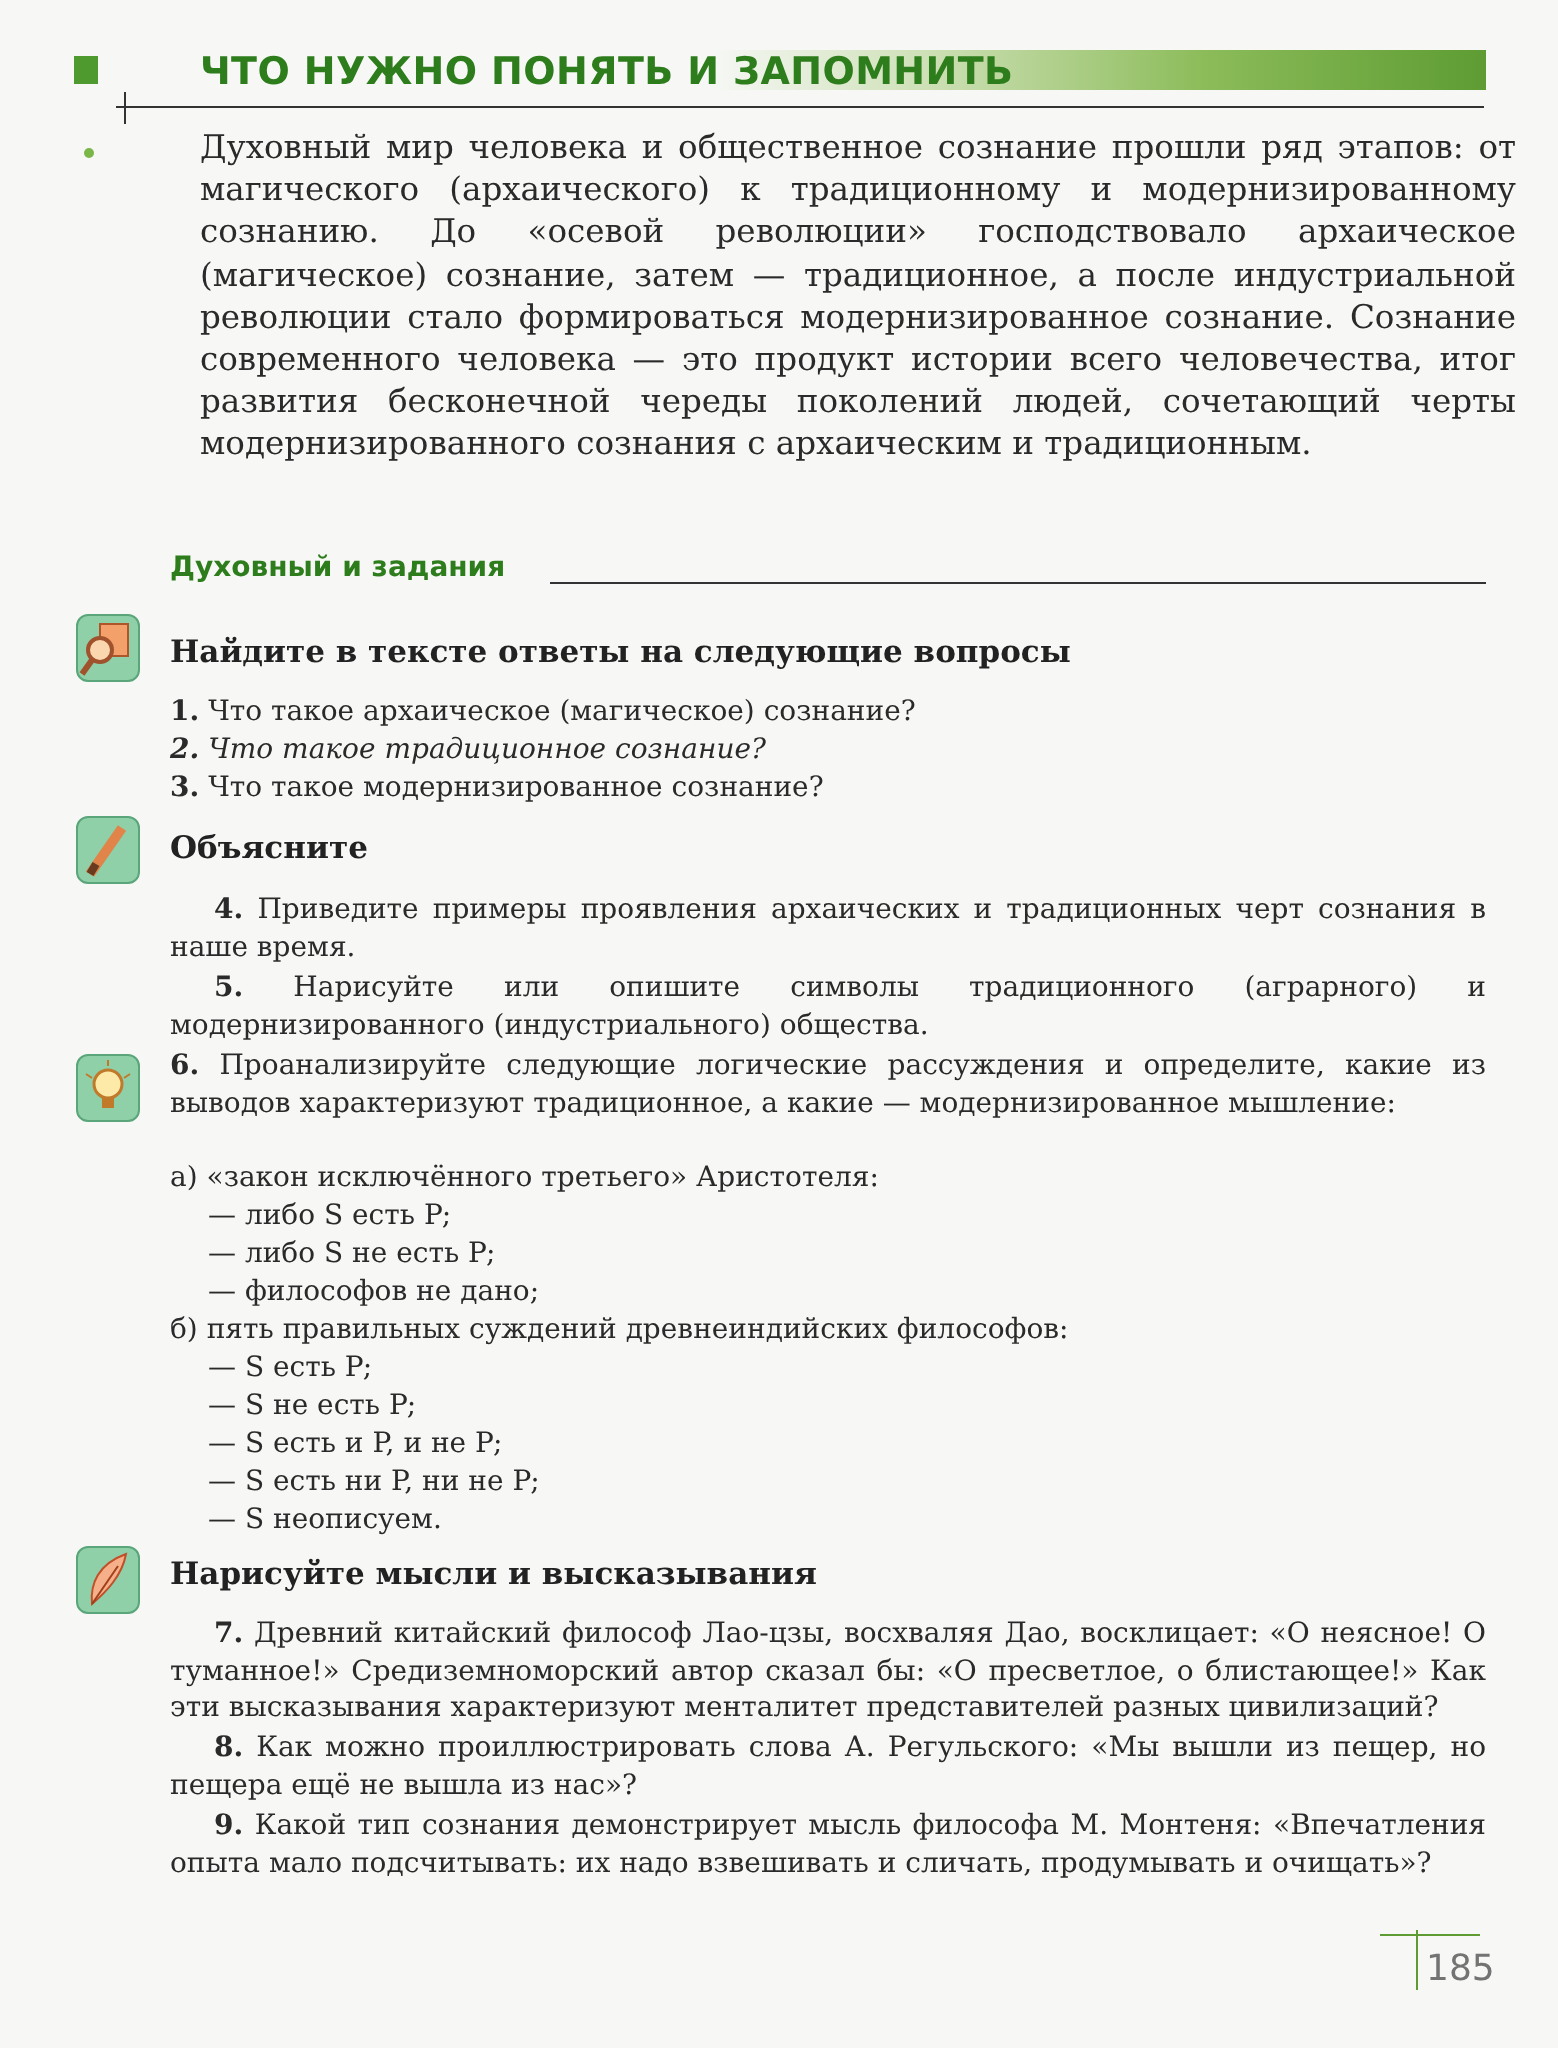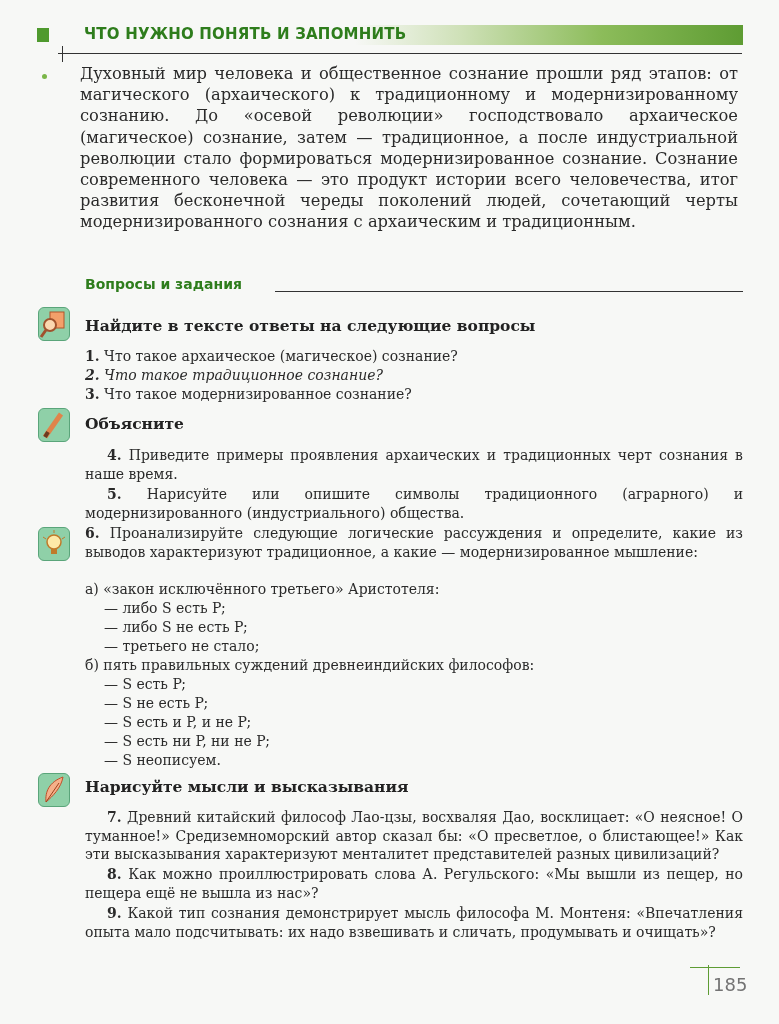--- a/index.html
+++ b/index.html
@@ -1,26 +1,26 @@
 <!DOCTYPE html>
 <html><head>
 <meta charset="utf-8">
 <style>
   html, body { margin:0; padding:0; }
   body { width:779px; height:1024px; background:#f7f8f6; position:relative; overflow:hidden;
          font-family:"DejaVu Serif","Liberation Serif",serif; color:#2a2a2a; }
   .banner { position:absolute; left:37px; top:25px; width:706px; height:20px;
             background:linear-gradient(90deg,#f7f8f6 0%,#f7f8f6 45%,#cfe1b8 60%,#8cbc5a 80%,#5e9c33 100%); }
   .banner-sq { position:absolute; left:37px; top:28px; width:12px; height:14px; background:#4f9a2e; }
-  .banner-title { position:absolute; left:84px; top:25px; font-family:"DejaVu Sans","Liberation Sans",sans-serif;
-                  font-weight:bold; font-size:15px; color:#2e7d1c; letter-spacing:0.2px; }
+  .banner-title { position:absolute; left:100px; top:25px; font-family:"DejaVu Sans","Liberation Sans",sans-serif;
+                  font-weight:bold; font-size:19px; color:#2e7d1c; letter-spacing:0.2px; }
   .rule-top { position:absolute; left:58px; top:53px; width:684px; height:1px; background:#333; }
   .tick-v { position:absolute; left:62px; top:46px; width:1px; height:16px; background:#333; }
   .bullet { position:absolute; left:42px; top:74px; width:5px; height:5px; border-radius:50%; background:#7ab648; }
-  .intro { position:absolute; left:80px; top:63px; width:658px; font-size:16.3px; line-height:21.2px; text-align:justify; }
+  .intro { position:absolute; left:100px; top:63px; width:658px; font-size:16.3px; line-height:21.2px; text-align:justify; }
   .sec-head { position:absolute; left:85px; top:276px; font-family:"DejaVu Sans","Liberation Sans",sans-serif;
               font-weight:bold; font-size:14px; color:#2e7d1c; }
   .sec-rule { position:absolute; left:275px; top:291px; width:468px; height:1px; background:#333; }
   .icon { position:absolute; width:30px; height:32px; border-radius:6px; background:#8fd0a8; border:1px solid #5aa57a; }
   .icon svg { position:absolute; left:0; top:0; }
   .sub { position:absolute; left:85px; font-weight:bold; font-size:15.5px; color:#222; }
   .q { position:absolute; left:85px; width:658px; font-size:14px; line-height:18.5px; text-align:justify; }
   .q .num { font-weight:bold; }
   .pnum-line-v { position:absolute; left:708px; top:965px; width:1px; height:30px; background:#5e9c33; }
   .pnum-line-h { position:absolute; left:690px; top:967px; width:50px; height:1px; background:#5e9c33; }
@@ -30,21 +30,21 @@
 <body>
 
 <div class="banner"></div>
 <div class="banner-sq"></div>
 <div class="banner-title">ЧТО НУЖНО ПОНЯТЬ И ЗАПОМНИТЬ</div>
 <div class="rule-top"></div>
 <div class="tick-v"></div>
 <div class="bullet"></div>
 <div class="intro">Духовный мир человека и общественное сознание прошли ряд этапов: от магического (архаического) к традиционному и модернизированному сознанию. До «осевой революции» господствовало архаическое (магическое) сознание, затем — традиционное, а после индустриальной революции стало формироваться модернизированное сознание. Сознание современного человека — это продукт истории всего человечества, итог развития бесконечной череды поколений людей, сочетающий черты модернизированного сознания с архаическим и традиционным.</div>
 
-<div class="sec-head">Вопросы и задания</div>
+<div class="sec-head">Духовный и задания</div>
 <div class="sec-rule"></div>
 
 <div class="icon" style="left:38px;top:307px;">
   <svg width="30" height="32">
       <rect x="11" y="4" width="14" height="16" fill="#f4a06a" stroke="#b0552a"></rect>
       <circle cx="11" cy="17" r="6" fill="#fbd7b0" stroke="#a0522d" stroke-width="2"></circle>
       <line x1="7" y1="22" x2="2" y2="29" stroke="#a0522d" stroke-width="3"></line>
     </svg>
 </div>
 <div class="sub" style="top:316px;">Найдите в тексте ответы на следующие вопросы</div>
@@ -68,21 +68,21 @@
       <rect x="12" y="21" width="6" height="5" fill="#c07a2a"></rect>
       <line x1="15" y1="2" x2="15" y2="5" stroke="#c07a2a"></line>
       <line x1="4" y1="9" x2="7" y2="11" stroke="#c07a2a"></line>
       <line x1="26" y1="9" x2="23" y2="11" stroke="#c07a2a"></line>
     </svg>
 </div>
 <div class="q" style="top:524px;text-indent:0;"><span class="num">6.</span> <span>Проанализируйте следующие логические рассуждения и определите, какие из выводов характеризуют традиционное, а какие — модернизированное мышление:</span></div>
 <div class="q" style="top:580px;">а) «закон исключённого третьего» Аристотеля:</div>
 <div class="q" style="left:104px;top:599px;">— либо S есть P;</div>
 <div class="q" style="left:104px;top:618px;">— либо S не есть P;</div>
-<div class="q" style="left:104px;top:637px;">— третьего не стало;</div>
+<div class="q" style="left:104px;top:637px;">— философов не дано;</div>
 <div class="q" style="top:656px;">б) пять правильных суждений древнеиндийских философов:</div>
 <div class="q" style="left:104px;top:675px;">— S есть P;</div>
 <div class="q" style="left:104px;top:694px;">— S не есть P;</div>
 <div class="q" style="left:104px;top:713px;">— S есть и P, и не P;</div>
 <div class="q" style="left:104px;top:732px;">— S есть ни P, ни не P;</div>
 <div class="q" style="left:104px;top:751px;">— S неописуем.</div>
 
 <div class="icon" style="left:38px;top:773px;">
   <svg width="30" height="32">
       <path d="M24 3 C10 8 6 18 7 28 C14 22 22 14 24 3 Z" fill="#f5b08a" stroke="#c0502a"></path>

